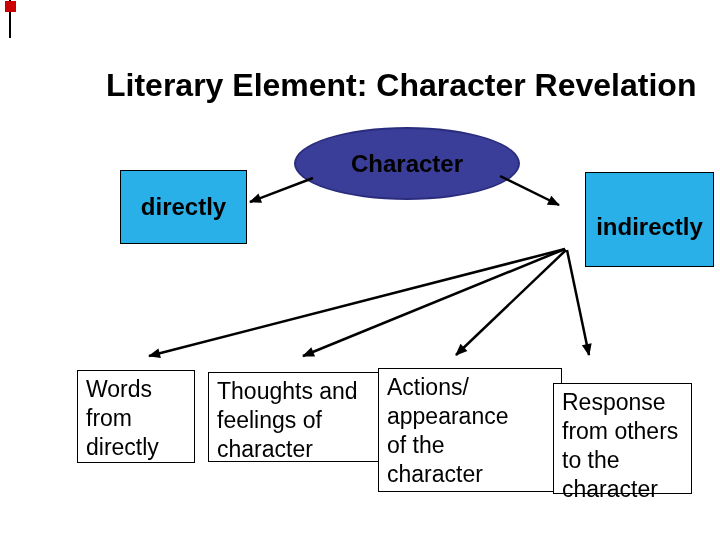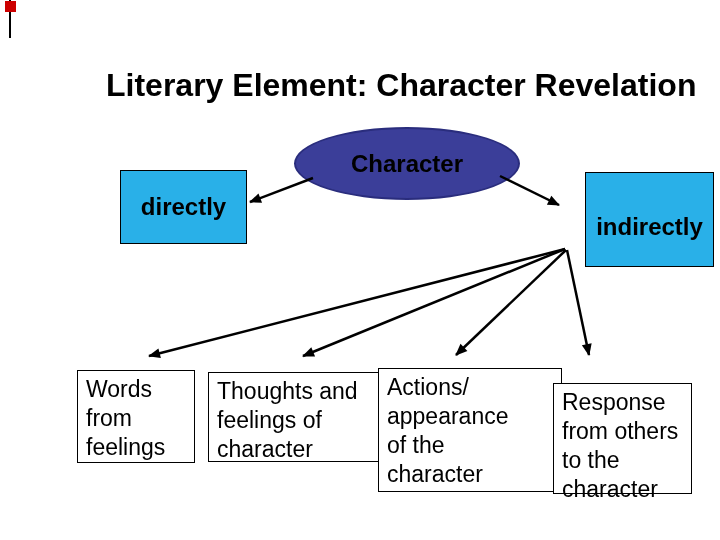--- a/index.html
+++ b/index.html
@@ -67,21 +67,21 @@
 
 <div class="abs branch branch-directly">
   <span>directly</span>
 </div>
 <div class="abs branch branch-indirectly">
   <span>indirectly</span>
 </div>
 
 <div class="abs leaf leaf-1">Words
 from
-feelings</div>
+directly</div>
 <div class="abs leaf leaf-2">Thoughts and
 feelings of
 character</div>
 <div class="abs leaf leaf-3">Actions/
 appearance
 of the
 character</div>
 <div class="abs leaf leaf-4">Response
 from others
 to the

